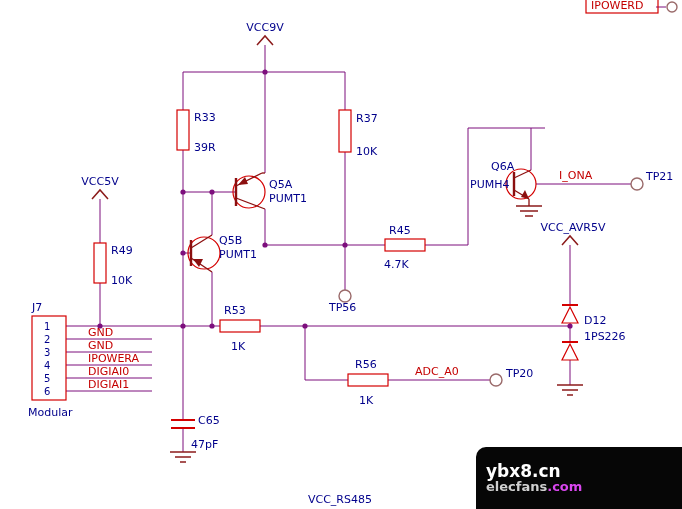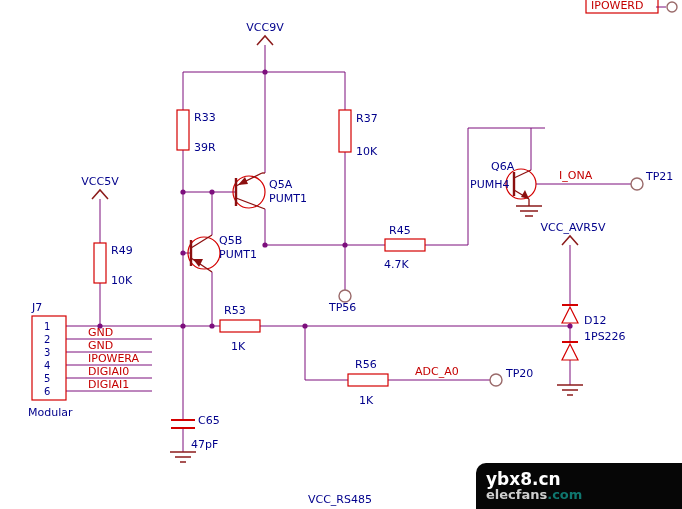--- a/index.html
+++ b/index.html
@@ -12,27 +12,27 @@
   .w{stroke:#7d0f7d;stroke-width:1;fill:none;}
   .comp{stroke:#d40000;stroke-width:1.2;fill:#ffffff;}
   .compn{stroke:#d40000;stroke-width:1.2;fill:none;}
   .sym{stroke:#8b0f0f;stroke-width:1.3;fill:none;}
   .symf{fill:#8b0f0f;stroke:none;}
   .bar{stroke:#8b0f0f;stroke-width:2.4;fill:none;}
   .cap{stroke:#d40000;stroke-width:2;fill:none;}
   .pwr{stroke:#8b1a1a;stroke-width:1.5;fill:none;}
   .tp{stroke:#9a6a6a;stroke-width:1.4;fill:#fff;}
   .dot{fill:#7d0f7d;}
-  .wm{position:absolute;right:0;bottom:0;width:206px;height:46px;background:#060606;
+  .wm{position:absolute;right:0;bottom:0;width:206px;height:62px;background:#060606;
       border-radius:10px 0 0 0;display:flex;align-items:center;gap:10px;
       padding:3px 10px;box-sizing:border-box;color:#fff;}
   .wm-left{display:flex;flex-direction:column;line-height:1.1;}
   .wm-url{font-size:17px;font-weight:bold;color:#ffffff;}
   .wm-site{font-size:13px;font-weight:bold;color:#cfcfcf;}
-  .wm-tld{color:#0f766e;}
+  .wm-tld{color:#d946ef;}
   .wm-cn{font-size:15px;color:#f2f2f2;white-space:nowrap;}
 </style>
 </head>
 <body>
 
 <div class="stage">
   <svg width="682" height="509" viewBox="0 0 682 509">
 
     <g>
       <line class="w" x1="265" y1="45" x2="265" y2="72"></line>

